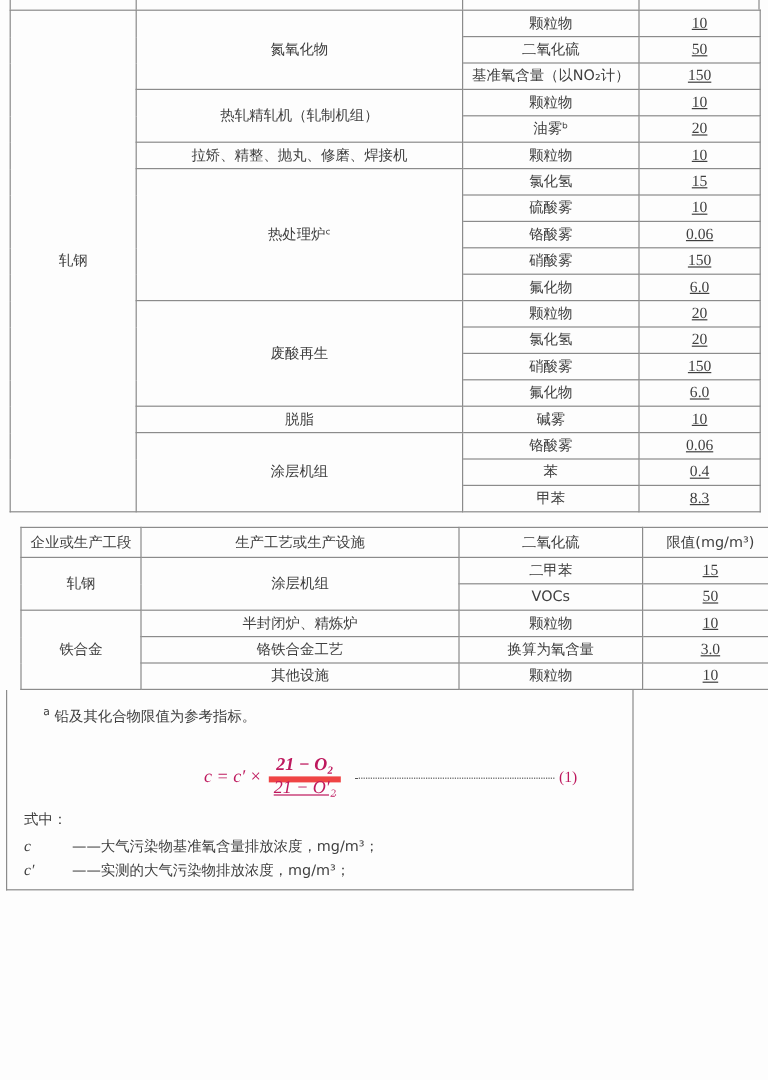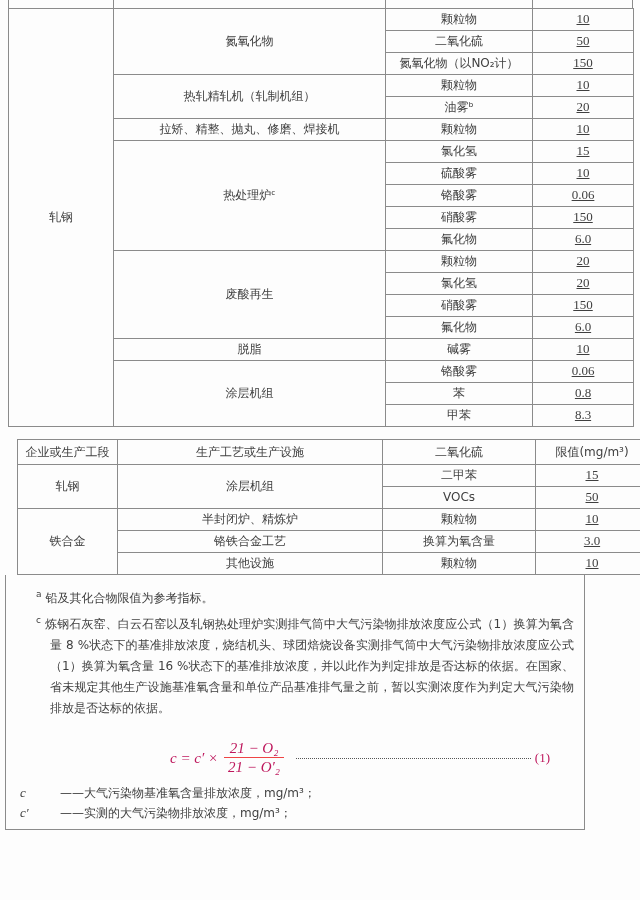--- a/index.html
+++ b/index.html
@@ -23,36 +23,36 @@
   .t1{margin-left:8px;width:625px;}
   .t1 tr{height:22px;}
   .t2{margin-left:17px;margin-top:12px;width:631px;}
   .t2 tr{height:22px;}
   .t2 .hrow{height:25px;}
   td.val{font-family:"Liberation Serif","DejaVu Serif",serif;font-size:13px;text-decoration:underline;}
   th{color:#3f3f3f;}
 
   
   .notes{
-    margin-left:5px;width:580px;border:1px solid #8b8b8b;border-top:none;
-    padding:7px 10px 6px 14px;box-sizing:border-box;font-size:12px;
+    margin-left:5px;width:523px;border:1px solid #8b8b8b;border-top:none;
+    padding:7px 22px 6px 14px;box-sizing:border-box;font-size:12px;
   }
   .note{line-height:24px;padding-left:30px;text-indent:-14px;}
   .note.long{line-height:21px;text-align:justify;}
   .sup{font-size:9px;vertical-align:super;margin-right:4px;}
 
   
   .formula{
     display:flex;align-items:center;margin:20px 24px 6px 150px;
     font-family:"Liberation Serif","DejaVu Serif",serif;font-style:italic;
     font-size:15px;color:#be185d;
   }
   .frac{display:inline-block;text-align:center;margin:0 4px;}
-  .frac .num{padding:0 6px 1px 6px;border-bottom:1px solid #ef4444;line-height:19px;}
-  .frac .den{padding:1px 6px 0 6px;line-height:19px;}
+  .frac .num{padding:0 6px 1px 6px;border-bottom:5px solid #ef4444;line-height:19px;font-weight:bold;}
+  .frac .den{padding:1px 6px 0 6px;line-height:19px;text-decoration:underline;}
   .leader{flex:1;border-bottom:1px dotted #555;height:1px;margin:0 4px 0 6px;align-self:center;}
   .eqnum{font-style:normal;font-size:13px;}
 
   .where{line-height:20px;margin-top:4px;}
   .defs{margin-top:2px;}
   .def{line-height:20px;display:flex;}
   .def .sym{
     width:40px;flex:0 0 40px;font-family:"Liberation Serif","DejaVu Serif",serif;
     font-style:italic;font-size:13px;
   }
@@ -83,21 +83,21 @@
         <td rowspan="19">轧钢</td>
         <td rowspan="3">氮氧化物</td>
         <td>颗粒物</td>
         <td class="val">10</td>
       </tr>
       <tr>
         <td>二氧化硫</td>
         <td class="val">50</td>
       </tr>
       <tr>
-        <td>氮氧化物（以NO₂计）</td>
+        <td>基准氧含量（以NO₂计）</td>
         <td class="val">150</td>
       </tr>
       <tr>
         <td rowspan="2">热轧精轧机（轧制机组）</td>
         <td>颗粒物</td>
         <td class="val">10</td>
       </tr>
       <tr>
         <td>油雾ᵇ</td>
         <td class="val">20</td>
@@ -150,21 +150,21 @@
         <td>碱雾</td>
         <td class="val">10</td>
       </tr>
       <tr>
         <td rowspan="3">涂层机组</td>
         <td>铬酸雾</td>
         <td class="val">0.06</td>
       </tr>
       <tr>
         <td>苯</td>
-        <td class="val">0.8</td>
+        <td class="val">0.4</td>
       </tr>
       <tr>
         <td>甲苯</td>
         <td class="val">8.3</td>
       </tr>
     </tbody>
   </table>
 
   <table class="t2">
     <colgroup>
@@ -206,34 +206,32 @@
         <td>颗粒物</td>
         <td class="val">10</td>
       </tr>
     </tbody>
   </table>
 
   <div class="notes">
     <div class="note">
       <span class="sup">a</span><span>铅及其化合物限值为参考指标。</span>
     </div>
-    <div class="note long">
-      <span class="sup">c</span><span>炼钢石灰窑、白云石窑以及轧钢热处理炉实测排气筒中大气污染物排放浓度应公式（1）换算为氧含量 8 %状态下的基准排放浓度，烧结机头、球团焙烧设备实测排气筒中大气污染物排放浓度应公式（1）换算为氧含量 16 %状态下的基准排放浓度，并以此作为判定排放是否达标的依据。在国家、省未规定其他生产设施基准氧含量和单位产品基准排气量之前，暂以实测浓度作为判定大气污染物排放是否达标的依据。</span>
-    </div>
 
     <div class="formula">
       <span>c = c′ ×</span>
       <span class="frac">
         <span class="num">21 − O₂</span><br>
         <span class="den">21 − O′₂</span>
       </span>
       <span class="leader"></span>
       <span class="eqnum">(1)</span>
     </div>
 
+    <div class="where">式中：</div>
     <div class="defs">
       <div class="def">
         <span class="sym">c</span>
         <span class="txt">——大气污染物基准氧含量排放浓度，mg/m³；</span>
       </div>
       <div class="def">
         <span class="sym">c′</span>
         <span class="txt">——实测的大气污染物排放浓度，mg/m³；</span>
       </div>
     </div>

